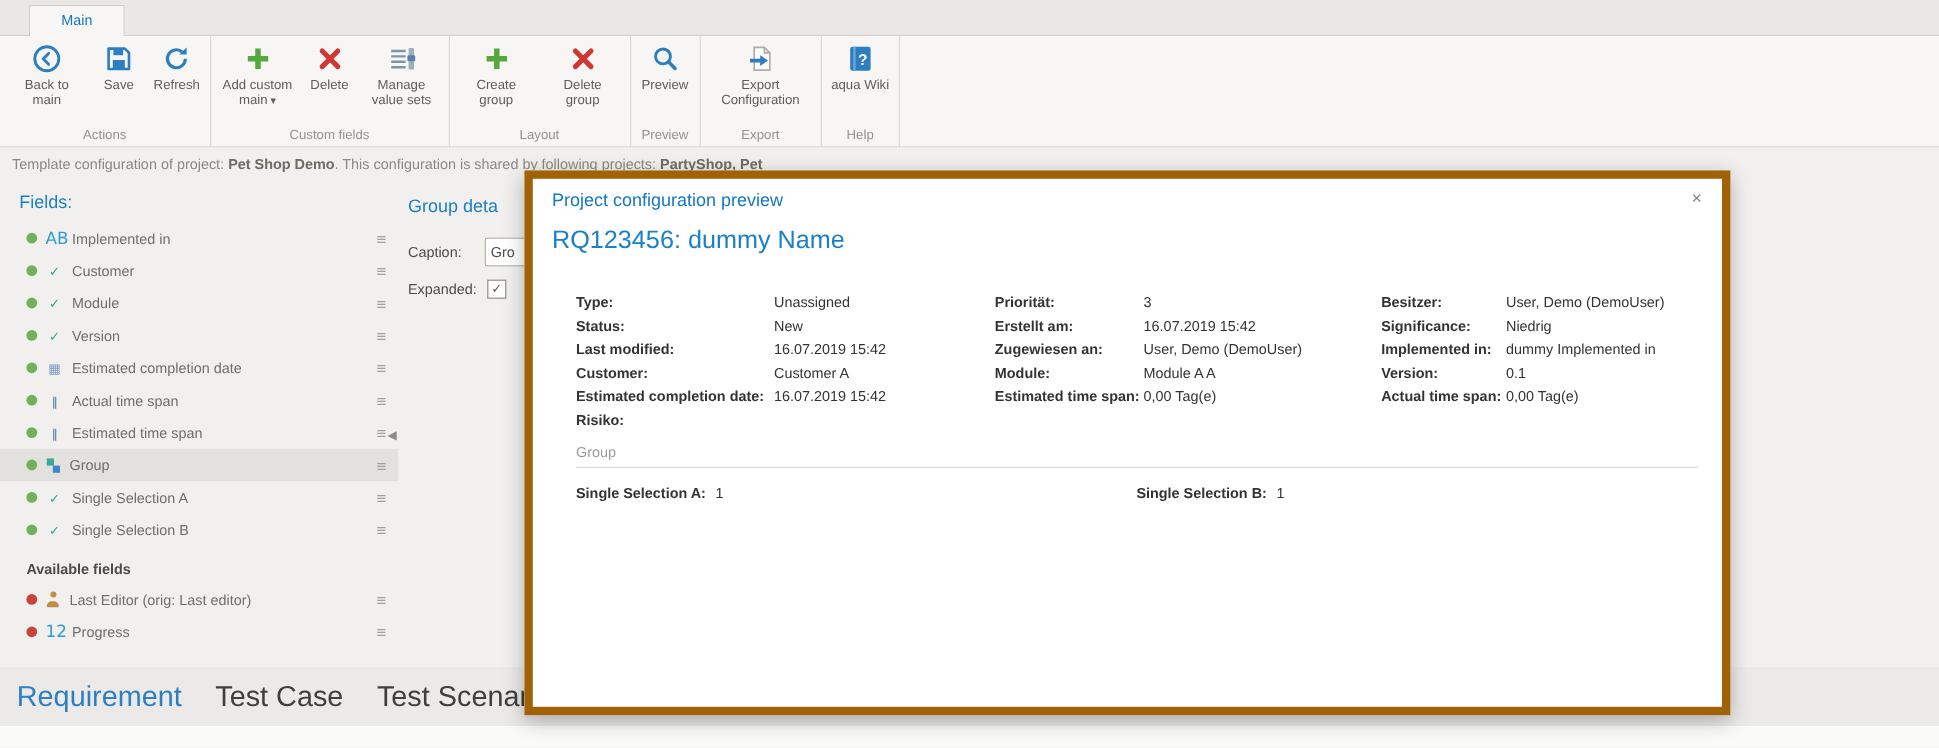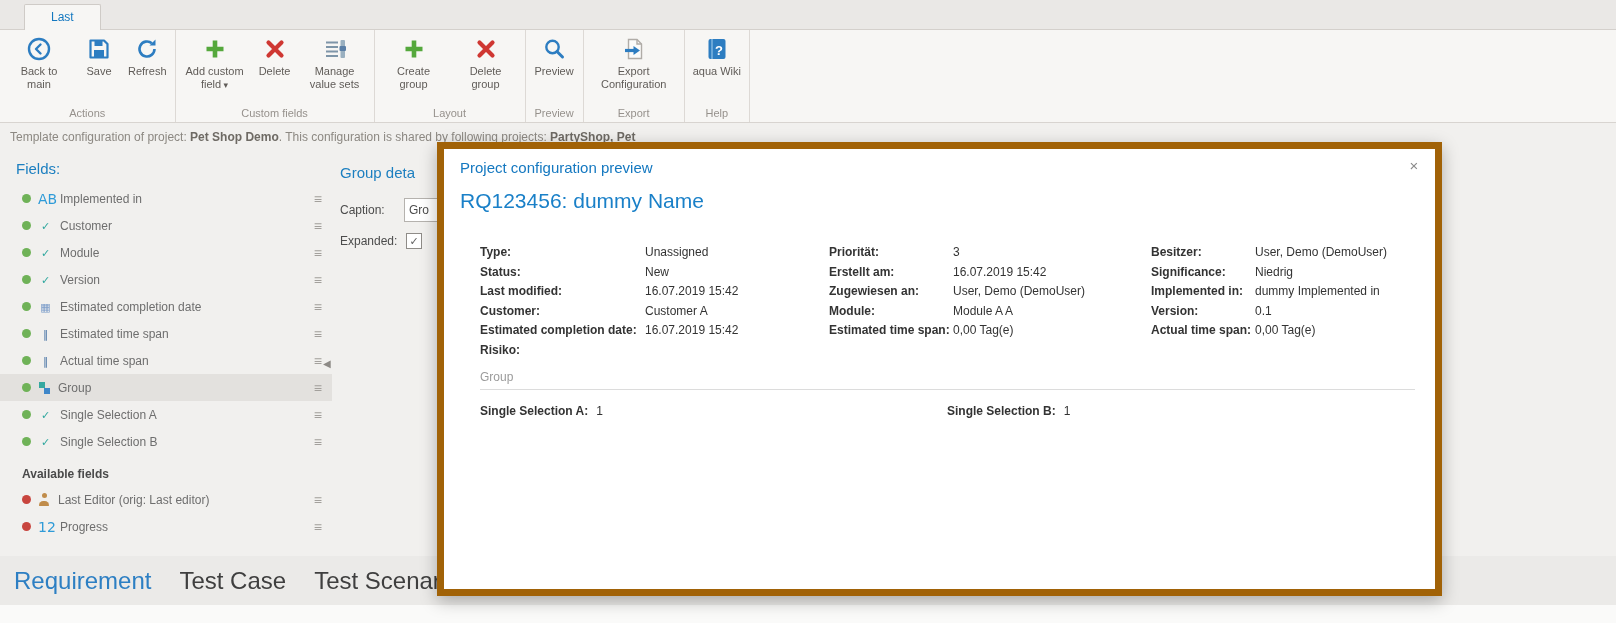--- a/index.html
+++ b/index.html
@@ -77,21 +77,21 @@
   .msec-label{position:absolute;left:36px;top:221px;font-size:12px;color:#9b9b9b;}
   .msec-line{position:absolute;left:36px;right:20px;top:240px;border-top:1px solid #dcdcdc;}
   .msel{position:absolute;left:36px;right:20px;top:255px;display:grid;grid-template-columns:467px 1fr;font-size:12px;}
   .pair .mv{margin-left:8px;font-weight:normal;}
 </style>
 </head>
 <body>
 
 <div class="ribbon">
   <div class="tabrow">
-    <div class="ribbon-tab">Last</div>
+    <div class="ribbon-tab">Main</div>
   </div>
   <div class="rbody">
 
     <div class="rgroup">
       <div class="rbtns">
         <div class="rbtn">
           <span class="ric">
               <svg viewBox="0 0 26 26">
                 <circle cx="13" cy="13" r="10" fill="none" stroke="#2d7dc1" stroke-width="2.4"></circle>
                 <path d="M14.5 8.5 L10 13 L14.5 17.5" fill="none" stroke="#2d7dc1" stroke-width="2.4" stroke-linecap="round" stroke-linejoin="round"></path>
@@ -123,21 +123,21 @@
     </div>
 
     <div class="rgroup">
       <div class="rbtns">
         <div class="rbtn">
           <span class="ric">
               <svg viewBox="0 0 26 26">
                 <path d="M13 4.5 V21.5 M4.5 13 H21.5" stroke="#55a83c" stroke-width="4.6"></path>
               </svg>
             </span>
-          <span class="rlb"><span>Add custom field</span><span class="caret"> ▾</span></span>
+          <span class="rlb"><span>Add custom main</span><span class="caret"> ▾</span></span>
         </div>
         <div class="rbtn">
           <span class="ric">
               <svg viewBox="0 0 26 26">
                 <path d="M6.5 6.5 L19.5 19.5 M19.5 6.5 L6.5 19.5" stroke="#cf3732" stroke-width="4.2" stroke-linecap="round"></path>
               </svg>
             </span>
           <span class="rlb">Delete</span>
         </div>
         <div class="rbtn">
@@ -263,27 +263,27 @@
   </div>
   <div class="frow">
     <span class="dot g"></span>
     <span class="gi g-cal"></span>
     <span class="flb">Estimated completion date</span>
     <span class="handle"></span>
   </div>
   <div class="frow">
     <span class="dot g"></span>
     <span class="gi g-dur"></span>
+    <span class="flb">Actual time span</span>
+    <span class="handle"></span>
+  </div>
+  <div class="frow">
+    <span class="dot g"></span>
+    <span class="gi g-dur"></span>
     <span class="flb">Estimated time span</span>
-    <span class="handle"></span>
-  </div>
-  <div class="frow">
-    <span class="dot g"></span>
-    <span class="gi g-dur"></span>
-    <span class="flb">Actual time span</span>
     <span class="handle"></span>
   </div>
   <div class="frow selected">
     <span class="dot g"></span>
     <span class="gi g-group"></span>
     <span class="flb">Group</span>
     <span class="handle"></span>
   </div>
   <div class="frow">
     <span class="dot g"></span>

